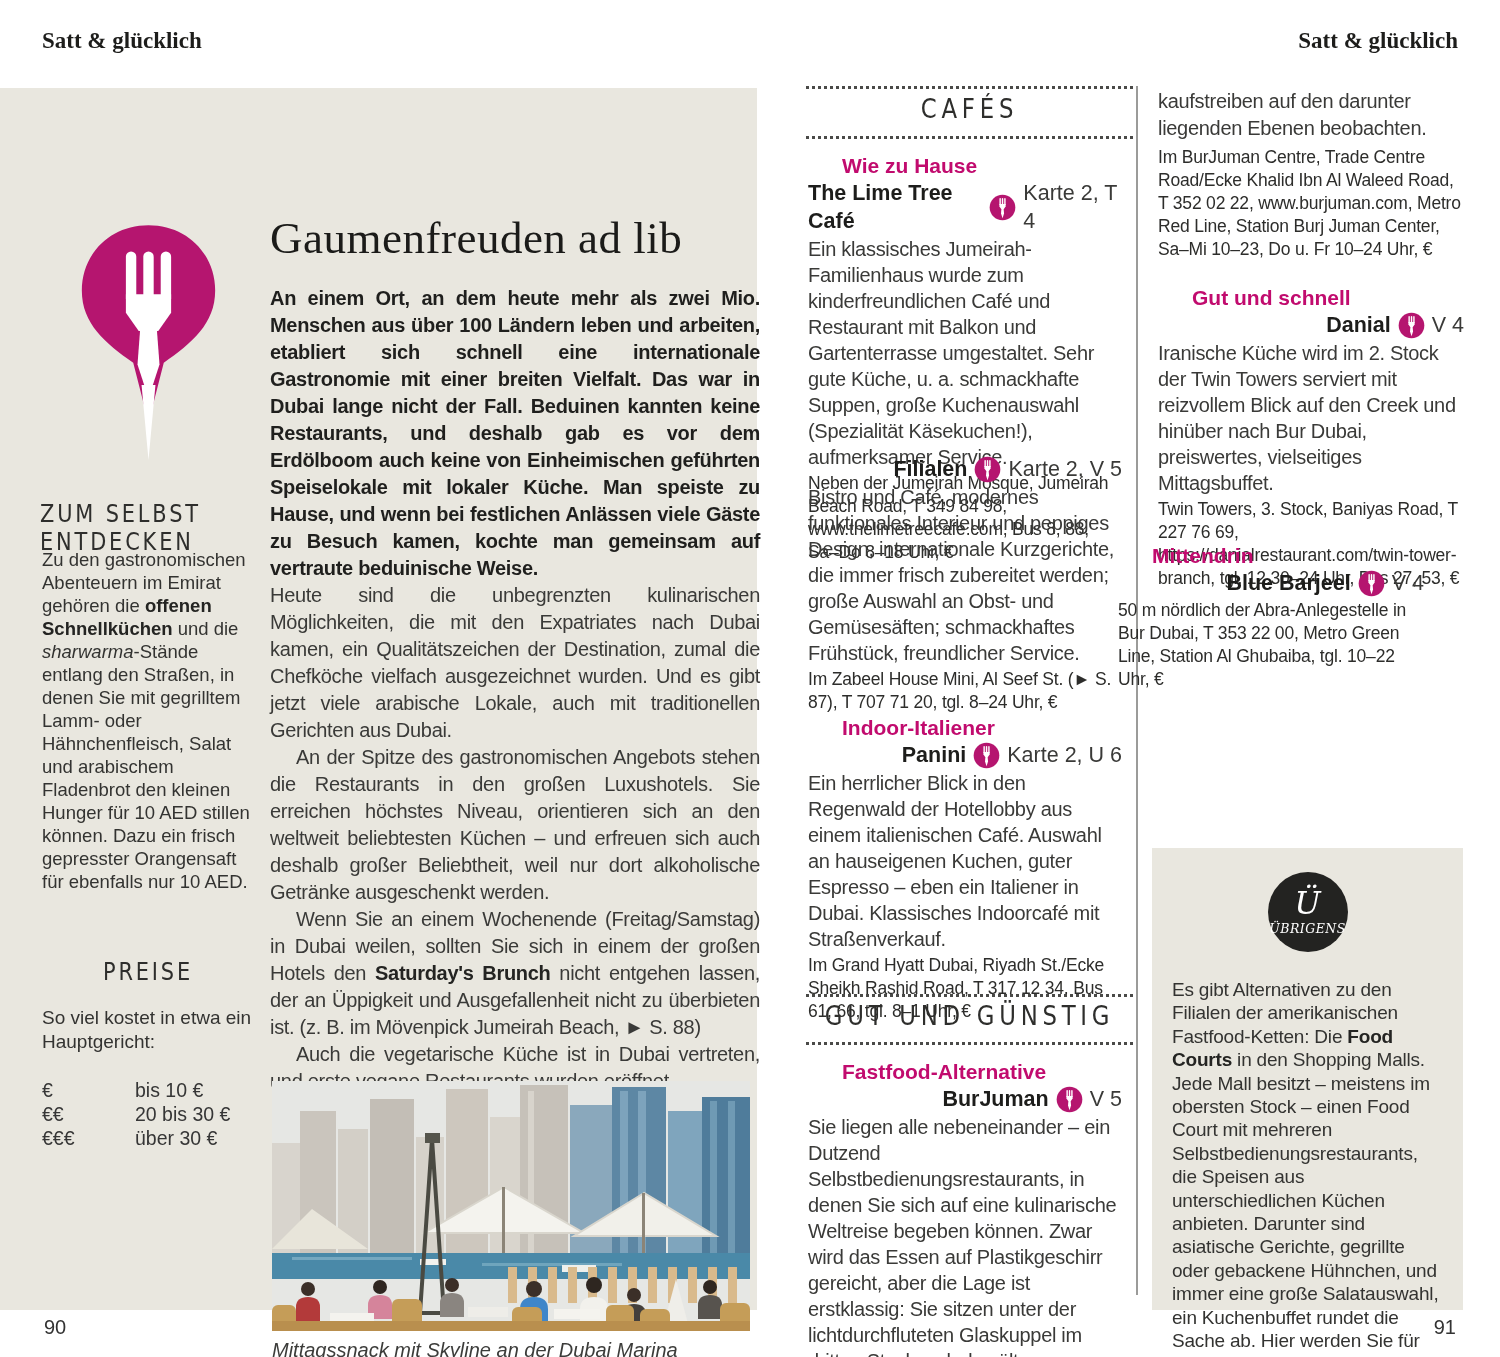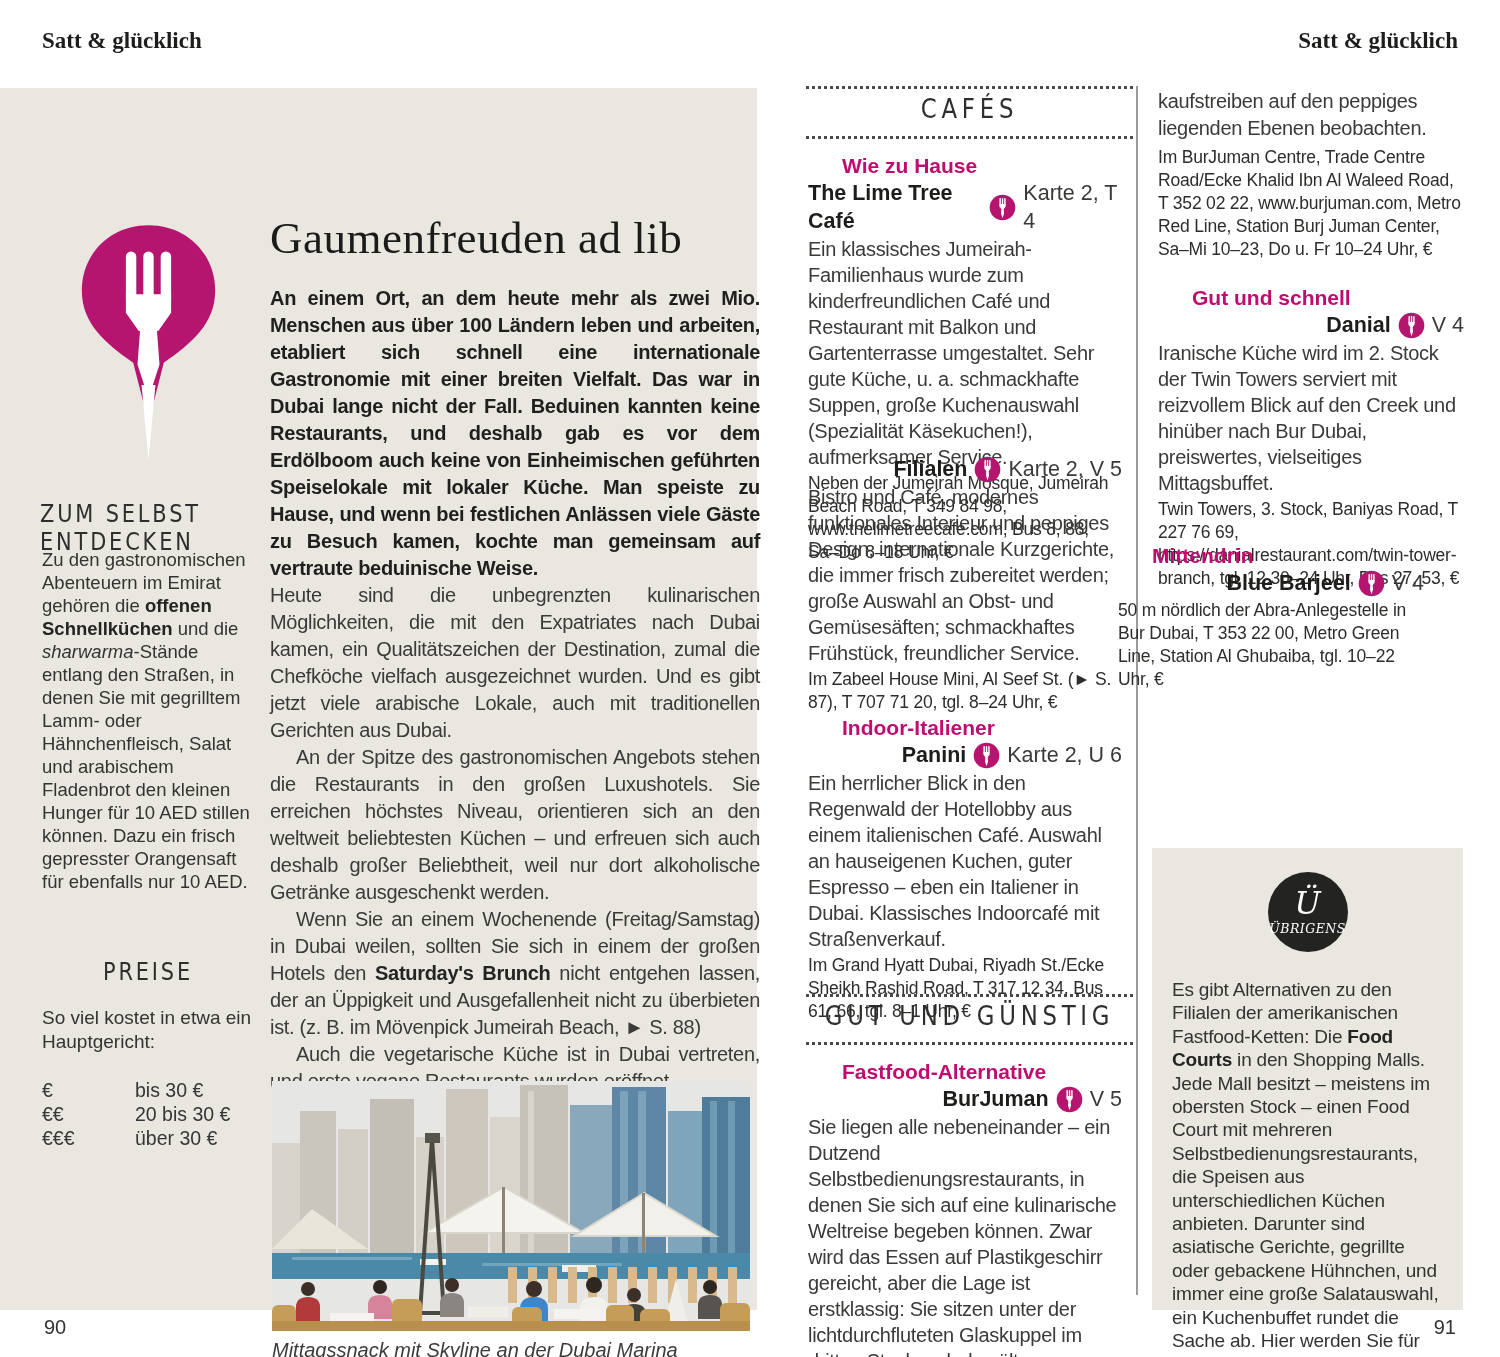--- a/index.html
+++ b/index.html
@@ -89,21 +89,21 @@
 
   <div class="abs hand discover-title">ZUM SELBST ENTDECKEN</div>
   <p class="abs side-text"><span>Zu den gastronomischen Abenteuern im Emirat gehören die </span><span class="seg-b">offenen Schnellküchen</span><span> und die </span><span class="seg-i">sharwarma</span><span>-Stände entlang den Straßen, in denen Sie mit gegrilltem Lamm- oder Hähnchenfleisch, Salat und arabischem Fladenbrot den kleinen Hunger für 10 AED stillen können. Dazu ein frisch gepresster Orangensaft für ebenfalls nur 10 AED.</span></p>
 
   <div class="abs hand hand-center preise-title">PREISE</div>
   <p class="abs side-text prices-intro">So viel kostet in etwa ein Hauptgericht:</p>
 
   <div class="abs price-table">
     <div class="price-row">
       <span class="sym">€</span>
-      <span>bis 30 €</span>
+      <span>bis 10 €</span>
     </div>
     <div class="price-row">
       <span class="sym">€€</span>
       <span>20 bis 30 €</span>
     </div>
     <div class="price-row">
       <span class="sym">€€€</span>
       <span>über 30 €</span>
     </div>
   </div>
@@ -270,21 +270,21 @@
           <use href="#forkglyph"></use>
         </g>
       </svg>
     <span class="ref">V 5</span>
   </div>
   <div class="ebody">Sie liegen alle nebeneinander – ein Dutzend Selbstbedienungsrestaurants, in denen Sie sich auf eine kulinarische Weltreise begeben können. Zwar wird das Essen auf Plastikgeschirr gereicht, aber die Lage ist erstklassig: Sie sitzen unter der lichtdurchfluteten Glaskuppel im dritten Stockwerk des älteren Bereichs und können in Ruhe das Ein-</div>
 </div>
 
 <div class="abs vdivider"></div>
 
-<div class="abs cont-text" style="left:1158px;top:88px;width:306px">kaufstreiben auf den peppiges liegenden Ebenen beobachten.</div>
+<div class="abs cont-text" style="left:1158px;top:88px;width:306px">kaufstreiben auf den darunter liegenden Ebenen beobachten.</div>
 <div class="abs addr-text" style="left:1158px;top:146px;width:306px">Im BurJuman Centre, Trade Centre Road/Ecke Khalid Ibn Al Waleed Road, T 352 02 22, www.burjuman.com, Metro Red Line, Station Burj Juman Center, Sa–Mi 10–23, Do u. Fr 10–24 Uhr, €</div>
 
 <div class="abs entry" style="left:1158px;top:284px;width:306px">
   <div class="cat">Gut und schnell</div>
   <div class="name-line">
     <span class="name">Danial</span>
     <svg class="badge" viewBox="0 0 40 40">
         <circle cx="20" cy="20" r="19" fill="#b5156f"></circle>
         <g transform="translate(12.6,6) scale(0.62)">
           <use href="#forkglyph"></use>

